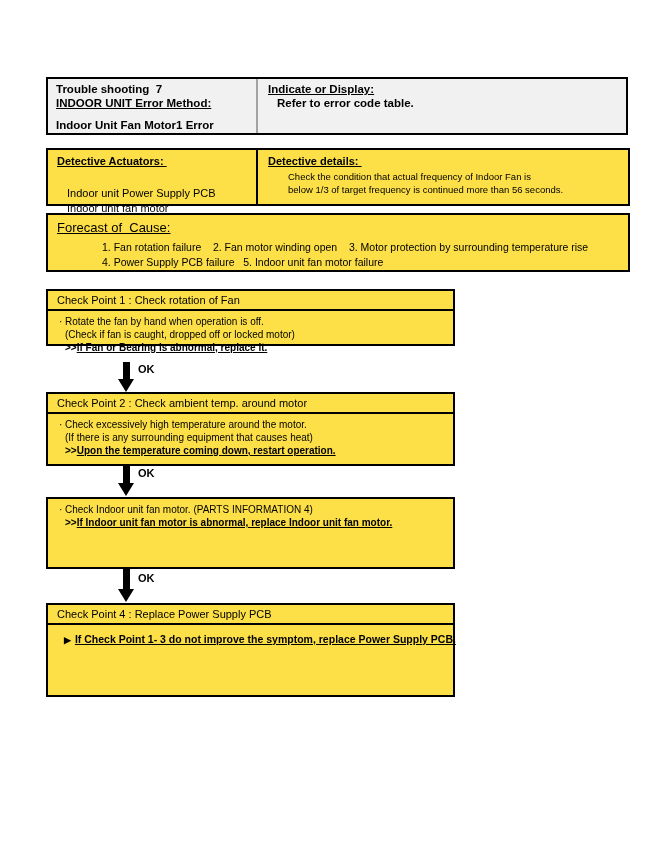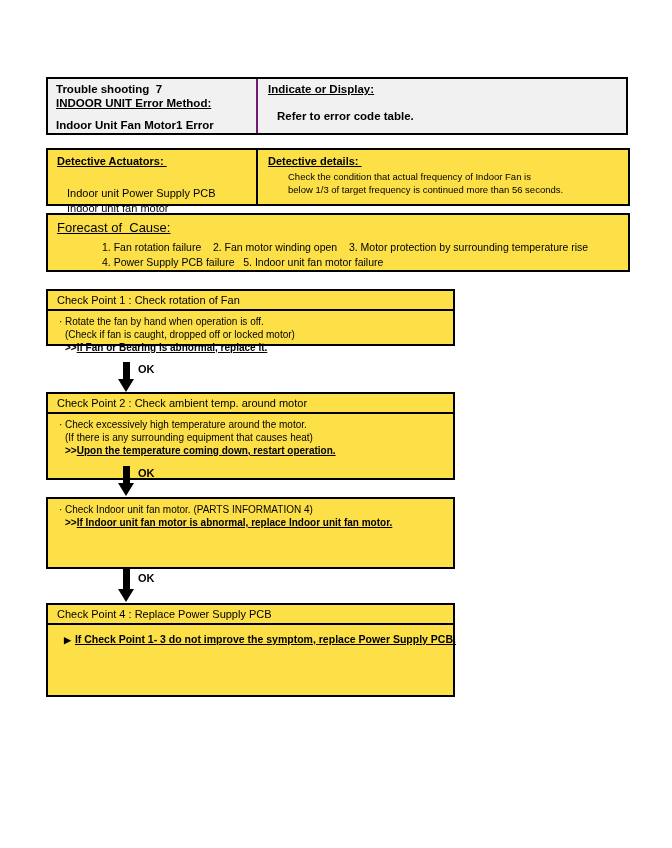--- a/index.html
+++ b/index.html
@@ -8,25 +8,25 @@
     position:relative; width:672px; height:848px; background:#ffffff;
     font-family:"Liberation Sans", sans-serif; color:#000; overflow:hidden;
   }
   .pre { white-space:pre; }
   .u { text-decoration:underline; }
 
   .box { position:absolute; border:2px solid #000; background:#fde047; }
 
   
   .tbl1 { left:46px; top:77px; width:582px; height:58px; display:flex; background:#f1f1f1; }
-  .tbl1 .cell-l { width:210px; border-right:2px solid #701a75; padding:4px 0 0 8px; }
+  .tbl1 .cell-l { width:210px; border-right:2px solid #a3a3a3; padding:4px 0 0 8px; }
   .tbl1 .cell-r { flex:1; padding:4px 0 0 10px; }
   .tbl1 .t { font-size:11.5px; font-weight:bold; line-height:13.5px; }
   .tbl1 .gap { margin-top:9px; }
-  .tbl1 .indent { padding-left:9px; margin-top:13px; }
+  .tbl1 .indent { padding-left:9px; }
 
   
   .tbl2 { left:46px; top:148px; width:584px; height:58px; display:flex; }
   .tbl2 .cell-l { width:210px; border-right:2px solid #000; padding:4px 0 0 9px; }
   .tbl2 .cell-r { flex:1; padding:4px 0 0 10px; }
   .sec-title { font-size:11px; font-weight:bold; text-decoration:underline; line-height:14px; }
   .tbl2 .items { padding-left:10px; margin-top:18px; font-size:11px; line-height:15px; }
   .tbl2 .det-lines { padding-left:20px; margin-top:3px; font-size:9.5px; line-height:12.5px; }
 
   
@@ -35,21 +35,21 @@
   .tbl3 .f-lines { padding-left:45px; margin-top:5px; font-size:10.5px; line-height:15px; }
 
   
   .cp { left:46px; width:409px; }
   .cp .hd { height:20px; border-bottom:2px solid #000; padding:3px 0 0 9px; font-size:11px; }
   .cp .bd { padding:4px 0 0 11px; font-size:10px; line-height:13px; }
   .cp .tick { display:inline-block; width:6px; }
   .cp .act { font-weight:bold; }
   .cp .act .u { text-decoration:underline; }
   #cp1 { top:289px; height:57px; }
-  #cp2 { top:392px; height:88px; }
+  #cp2 { top:392px; height:74px; }
   #cp3 { top:497px; height:72px; }
   #cp4 { top:603px; height:94px; }
   #cp4 .bd { padding:8px 0 0 16px; font-size:10.5px; }
   #cp4 .tri { font-size:9px; margin-right:4px; }
 
   
   .arrow { position:absolute; left:118px; width:17px; }
   .arrow .shaft { width:7px; background:#000; margin:0 auto; }
   .arrow .head { width:0; height:0; border-left:8.5px solid transparent; border-right:8.5px solid transparent; border-top:13px solid #000; }
   #arrow1 { top:362px; } #arrow1 .shaft { height:17px; }

